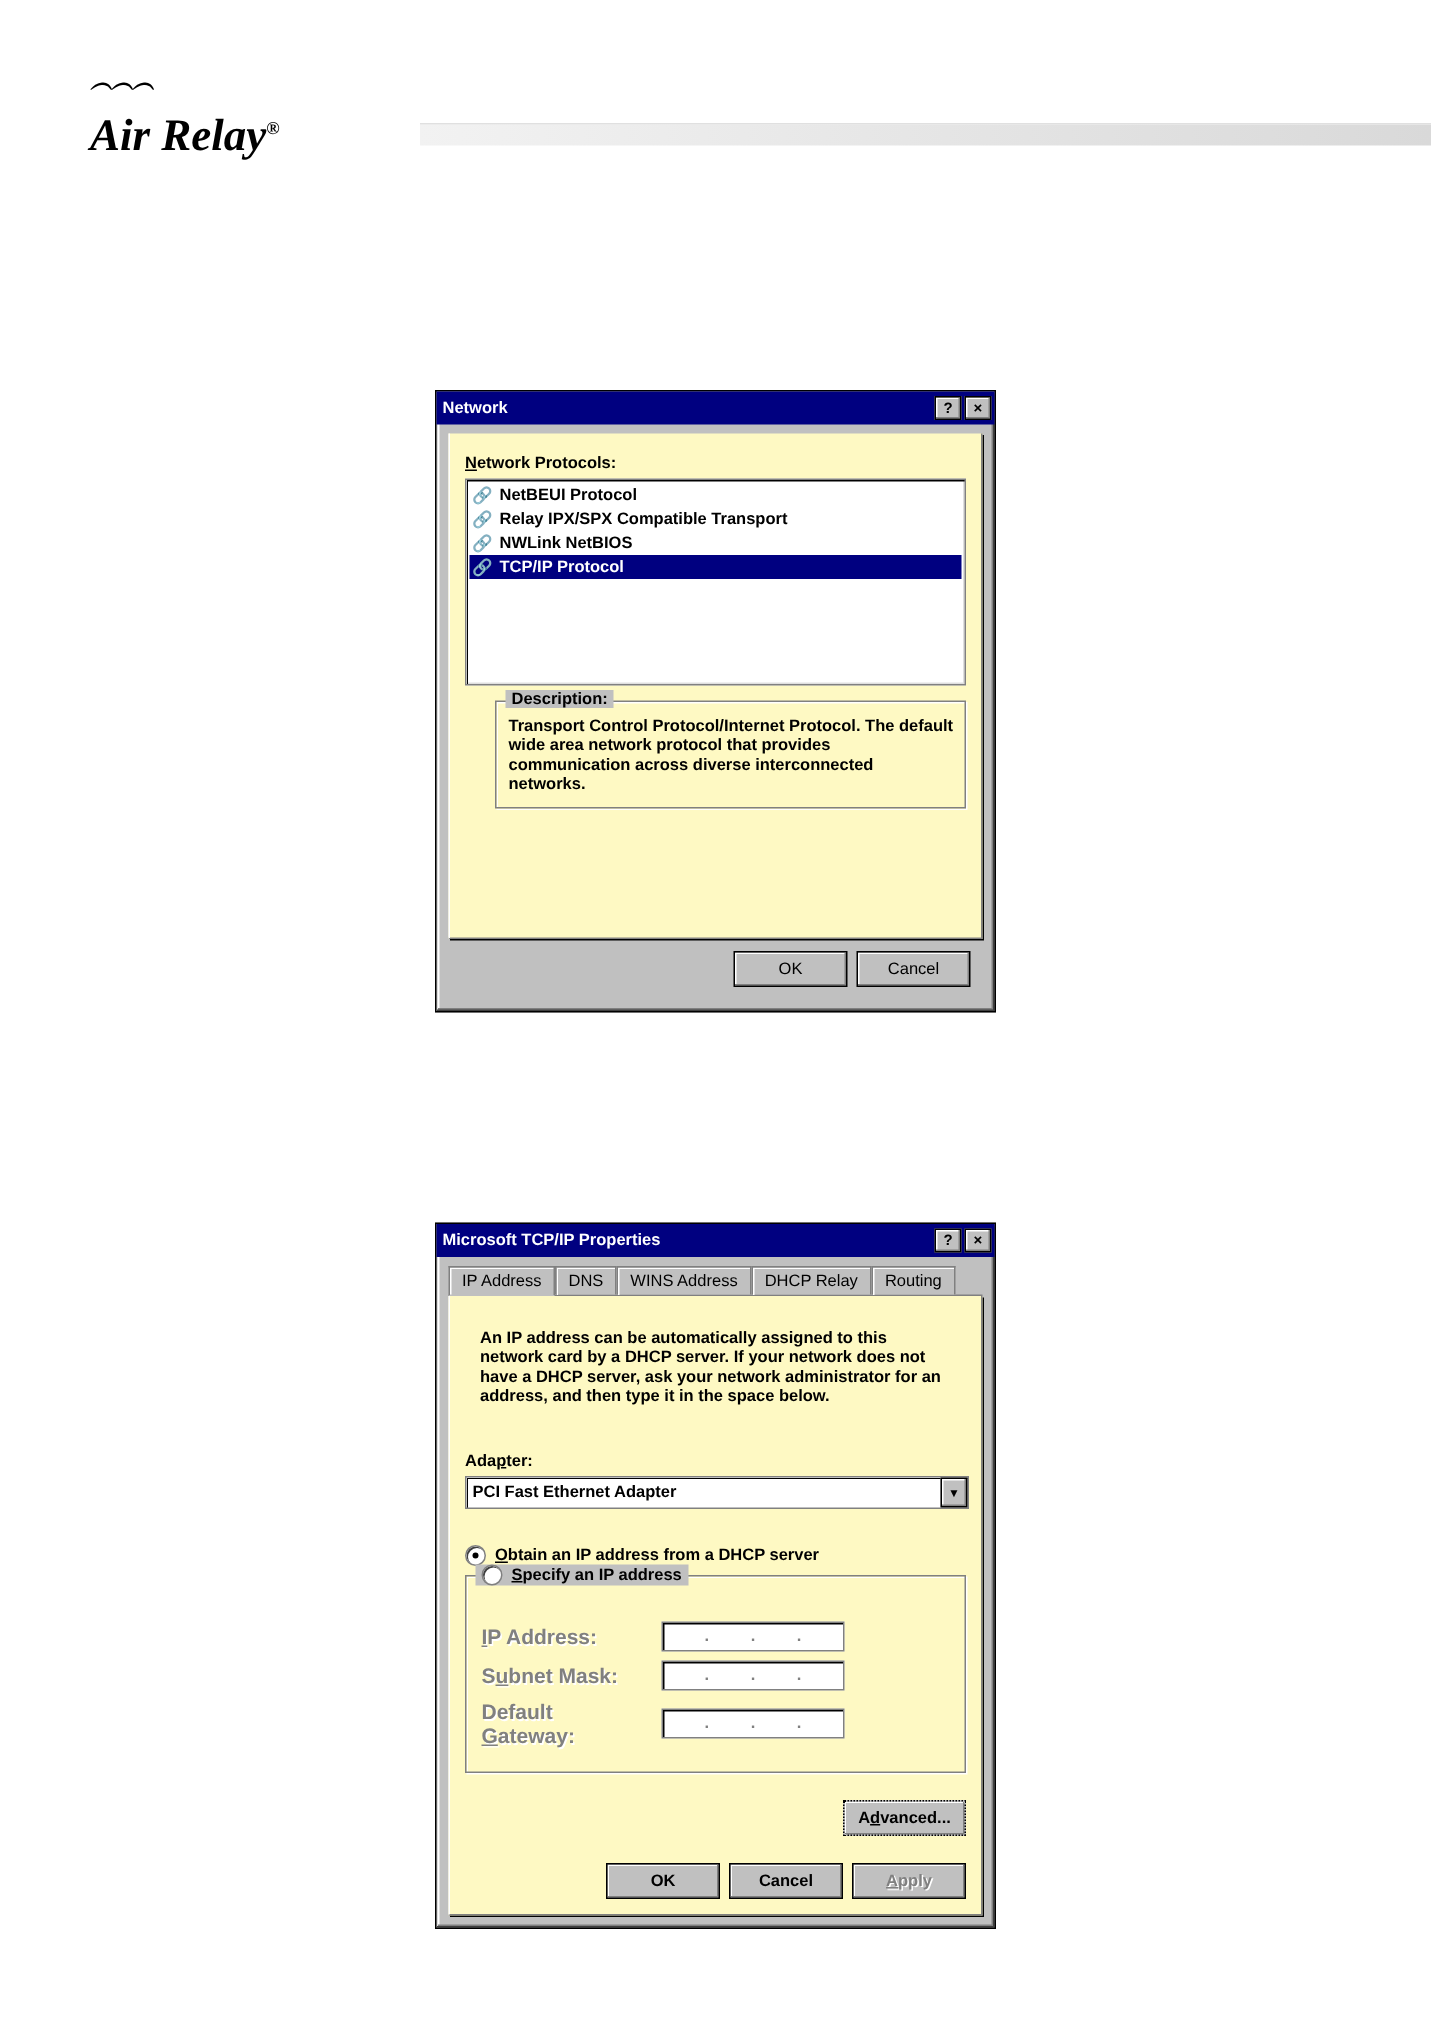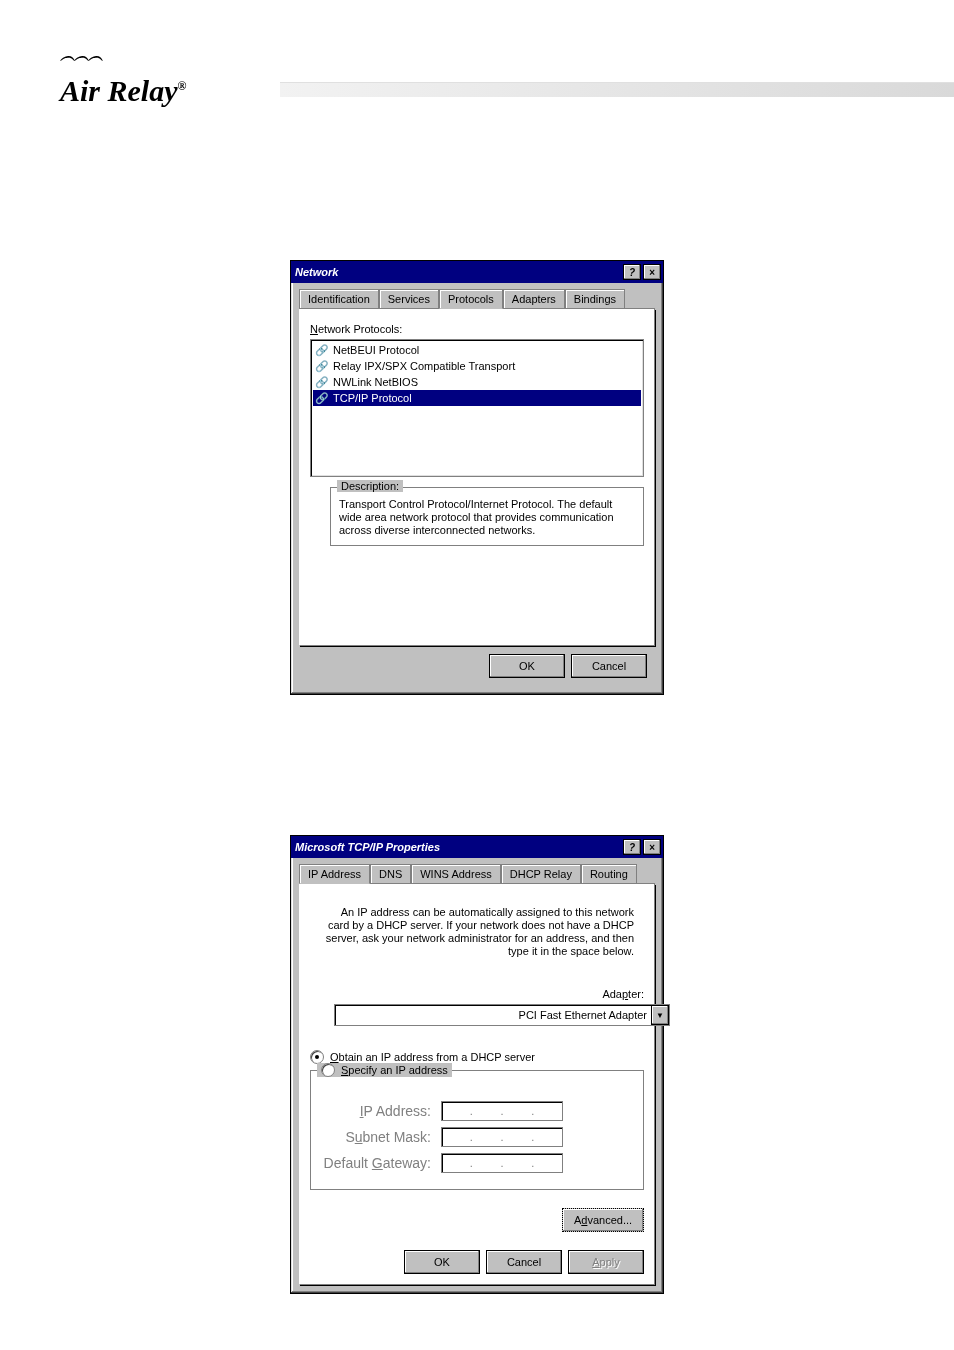--- a/index.html
+++ b/index.html
@@ -55,21 +55,20 @@
   }
   .titlebar {
     background: #000080;
     color: #fff;
     font-weight: bold;
     padding: 2px 2px 2px 4px;
     display: flex;
     align-items: center;
     justify-content: space-between;
     height: 18px;
-    font-style: italic;
   }
   .titlebar-buttons {
     display: flex;
     gap: 0;
   }
   .tbtn {
     width: 16px;
     height: 14px;
     background: #c0c0c0;
     border: 1px solid #000;
@@ -107,22 +106,23 @@
     margin-bottom: -1px;
     z-index: 2;
   }
   .tab-panel {
     border: 1px solid #fff;
     border-right-color: #808080;
     border-bottom-color: #808080;
     border-top: none;
     box-shadow: 1px 1px 0 #000;
     padding: 6px 10px 10px 10px;
-    background: #ffffff;
+    background: #fef9c3;
     min-height: 320px;
+    font-weight: bold;
   }
   .section-label {
     font-size: 11px;
     margin: 8px 0 4px 0;
   }
   .section-label u { text-decoration: underline; }
   .listbox {
     background: #fff;
     border: 1px solid #808080;
     box-shadow: inset 1px 1px #000, inset -1px -1px #dfdfdf;
@@ -188,36 +188,35 @@
   }
   .okcancel {
     display: flex;
     justify-content: flex-end;
     gap: 6px;
     padding: 8px;
   }
   .okcancel .btn { flex: 0 0 74px; }
 
   
-  .d2 .tab-panel { min-height: 380px; text-align: right; }
+  .d2 .tab-panel { min-height: 380px; }
   .info-text {
     font-size: 11px;
     line-height: 13px;
     margin: 16px 10px 30px 10px;
   }
   .adapter-label { margin: 8px 0 4px 0; font-size: 11px; }
   .combo {
     display: flex;
     align-items: center;
     width: 100%;
     height: 20px;
     background: #fff;
     border: 1px solid #808080;
     box-shadow: inset 1px 1px #000;
-    margin-left: 24px;
   }
   .combo .combo-text { flex: 1; padding: 0 4px; font-size: 11px; }
   .combo .combo-arrow {
     width: 16px;
     height: 18px;
     background: #c0c0c0;
     border: 1px solid #000;
     box-shadow: inset -1px -1px #808080, inset 1px 1px #fff;
     display: flex;
     align-items: center;
@@ -307,27 +306,20 @@
       <div class="titlebar-buttons">
         <div class="tbtn">
             <span>?</span>
           </div>
         <div class="tbtn">
             <span>×</span>
           </div>
       </div>
     </div>
     <div class="dialog-body">
-      <div class="tabs">
-        <div class="tab">Identification</div>
-        <div class="tab">Services</div>
-        <div class="tab active">Protocols</div>
-        <div class="tab">Adapters</div>
-        <div class="tab">Bindings</div>
-      </div>
       <div class="tab-panel">
         <div class="section-label"><u>N</u>etwork Protocols:</div>
         <div class="listbox">
           <div class="list-item">
             <span class="proto-icon">🔗</span>
             <span>NetBEUI Protocol</span>
           </div>
           <div class="list-item">
             <span class="proto-icon">🔗</span>
             <span>Relay IPX/SPX Compatible Transport</span>

